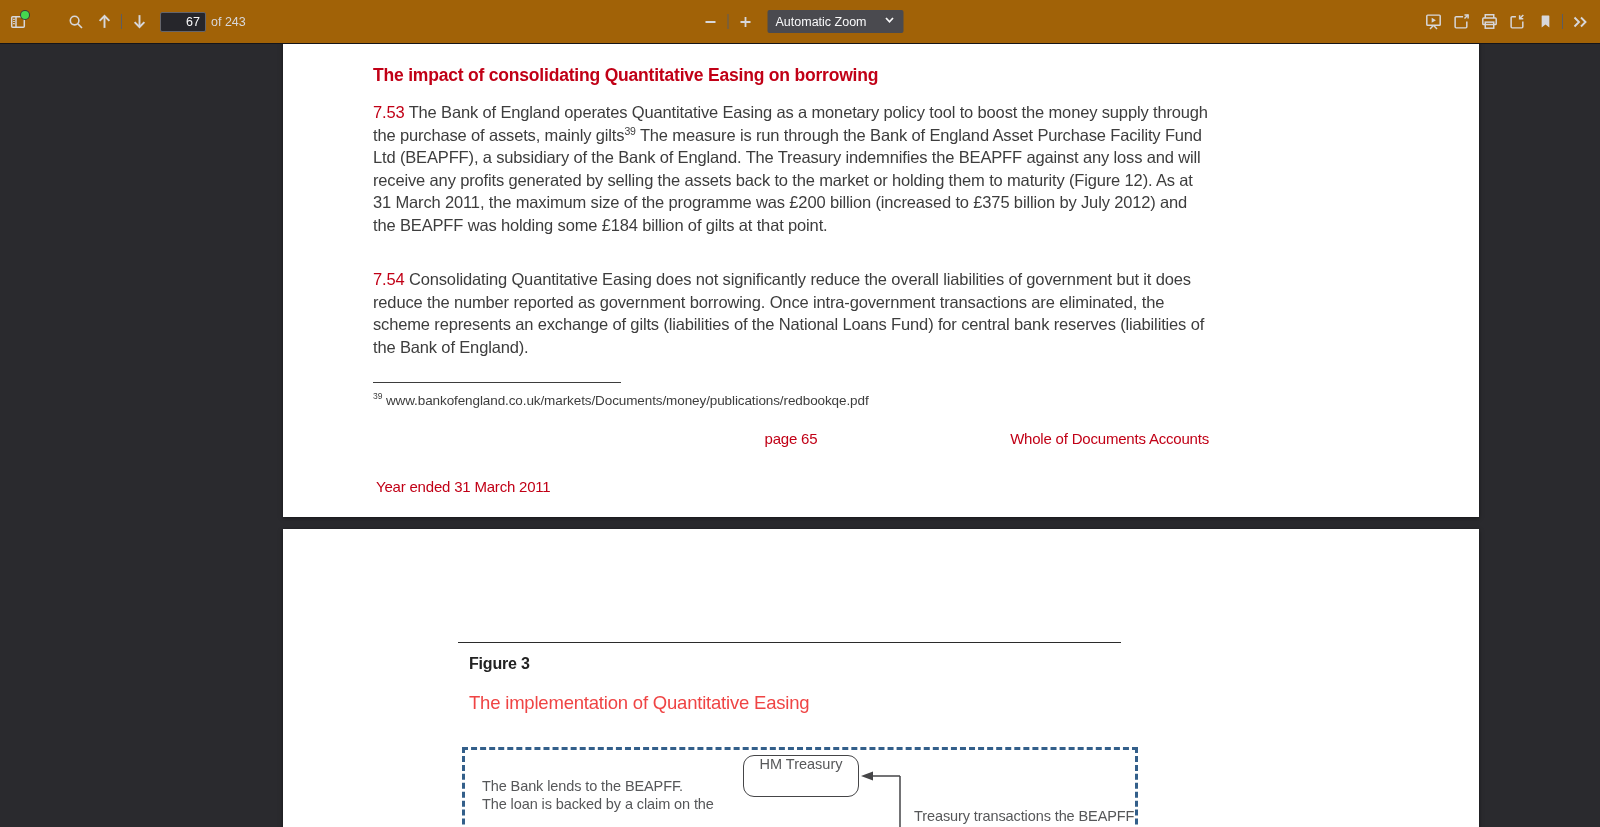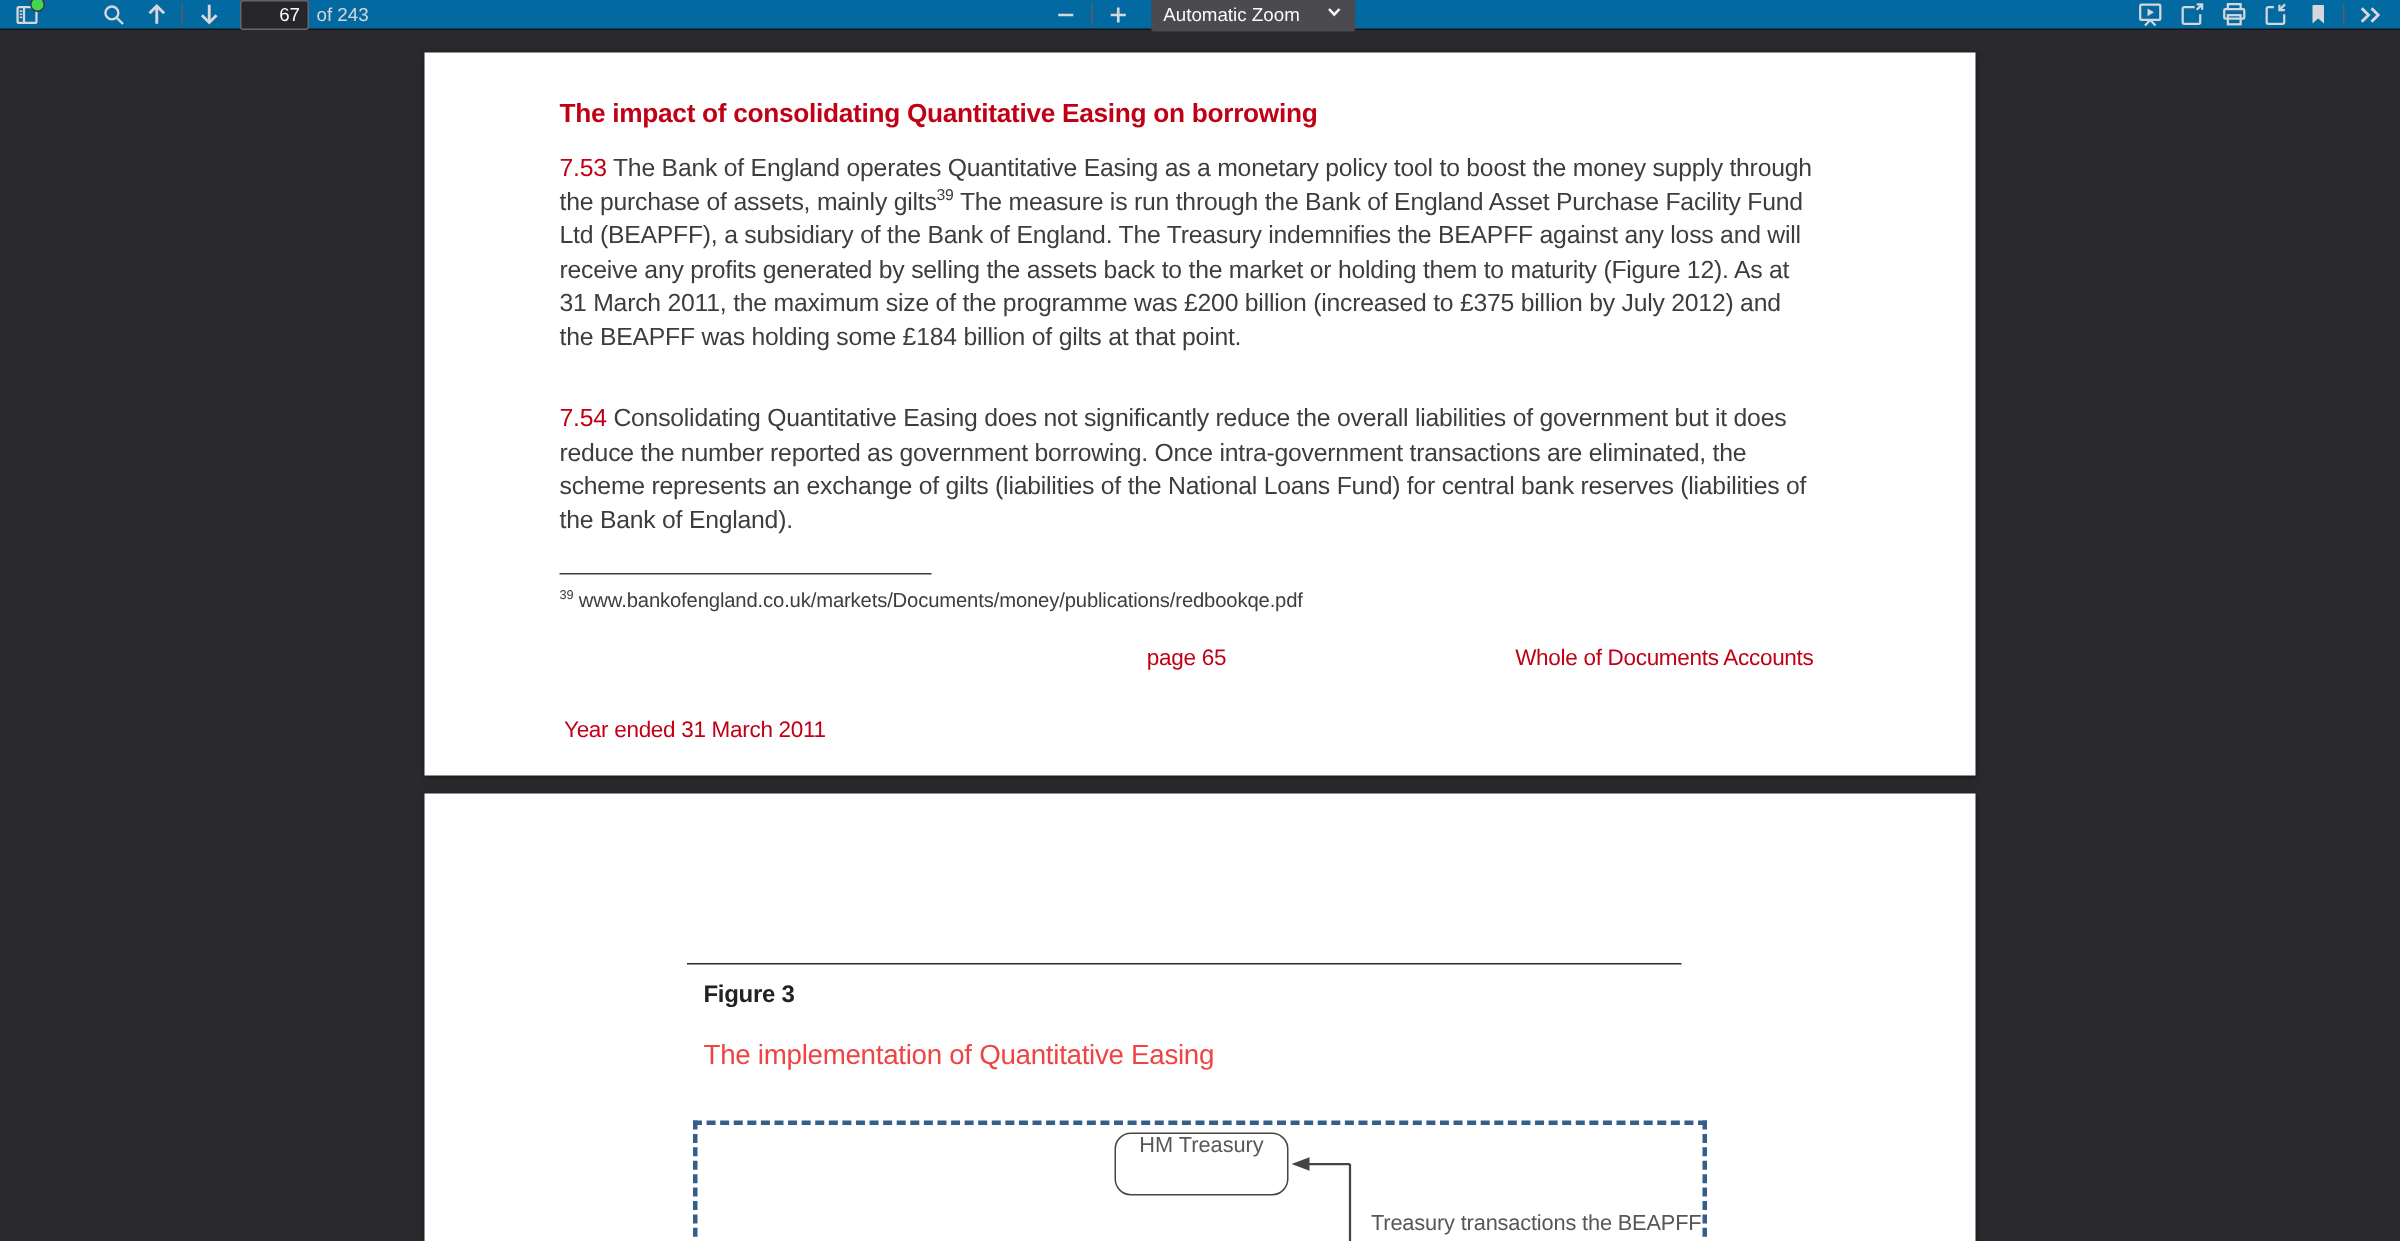--- a/index.html
+++ b/index.html
@@ -1,20 +1,20 @@
 <!DOCTYPE html>
 <html><head>
 <meta charset="utf-8">
 <style>
   * { margin:0; padding:0; box-sizing:border-box; }
   html,body { width:1600px; height:827px; overflow:hidden; background:#2a2a2e;
               font-family:"Liberation Sans", sans-serif; }
 
   
-  .toolbar { position:absolute; top:0; left:0; right:0; height:20px; background:#0369a1;
+  .toolbar { position:absolute; top:0; left:0; right:0; height:44px; background:#a16207;
              border-bottom:1px solid #151519; display:flex; align-items:center; z-index:10;
              color:#d7d7db; }
   .tb-group { display:flex; align-items:center; height:100%; }
   .tb-left { padding-left:4px; }
   .tb-center { position:absolute; left:50%; top:0; transform:translateX(-50%); }
   .tb-right { margin-left:auto; padding-right:6px; }
   .tb-btn { width:28px; height:26px; display:flex; align-items:center; justify-content:center;
             border-radius:2px; position:relative; color:#d7d7db; cursor:default; }
   .tb-btn svg { display:block; }
   .tb-sep { width:1px; height:15px; background:#5c5c61; margin:0 3px; }
@@ -25,21 +25,21 @@
   .page-count { font-size:12.5px; color:#d7d7db; padding-right:4px; white-space:nowrap; }
   .zoom-select { height:23px; min-width:136px; background:#4a4a4f; border-radius:2px;
                  display:flex; align-items:center; margin-left:8px; padding:0 8px;
                  font-size:12.5px; color:#f9f9fa; cursor:default; }
   .zoom-select .zs-label { flex:1; padding-right:14px; }
   .green-dot { position:absolute; top:2px; right:3px; width:8px; height:8px; border-radius:50%;
                background:#45d64f; box-shadow:0 0 0 1px #38383d; }
 
   
   .viewer { position:absolute; top:33px; left:0; right:0; bottom:0; background:#2a2a2e; }
-  .page { position:absolute; background:#ffffff; width:1034px; left:283px;
+  .page { position:absolute; background:#ffffff; width:1196px; left:283px;
           box-shadow:0 1px 4px rgba(0,0,0,.5); overflow:hidden; }
   .page1 { top:2px; height:482px; }
   .page2 { top:496px; height:700px; }
 
   
   .doc { color:#3d3d3d; }
   .p1-heading { position:absolute; left:90px; top:30px; width:840px;
                 color:#c10016; font-weight:bold; font-size:17.5px; letter-spacing:-0.2px; }
   .body-par { position:absolute; left:90px; width:836px; font-size:16.5px; line-height:22.5px;
               letter-spacing:-0.15px; color:#3d3d3d; }
@@ -240,18 +240,22 @@
     <svg class="diag-svg" viewBox="0 0 1034 700">
       <line x1="617" y1="247" x2="584" y2="247" stroke="#454547" stroke-width="1.5"></line>
       <polygon points="578,247 590,242.5 590,251.5" fill="#454547"></polygon>
       <line x1="617" y1="247" x2="617" y2="700" stroke="#454547" stroke-width="1.5"></line>
     </svg>
 
     <div class="hm-box">
       <span>HM Treasury</span>
     </div>
 
+    <div class="diag-note note-left">
+      <div>The Bank lends to the BEAPFF.</div>
+      <div>The loan is backed by a claim on the</div>
+    </div>
 
     <div class="diag-note note-right">
       <div>Treasury transactions the BEAPFF</div>
     </div>
   </div>
 </div>
 
 </body></html>

